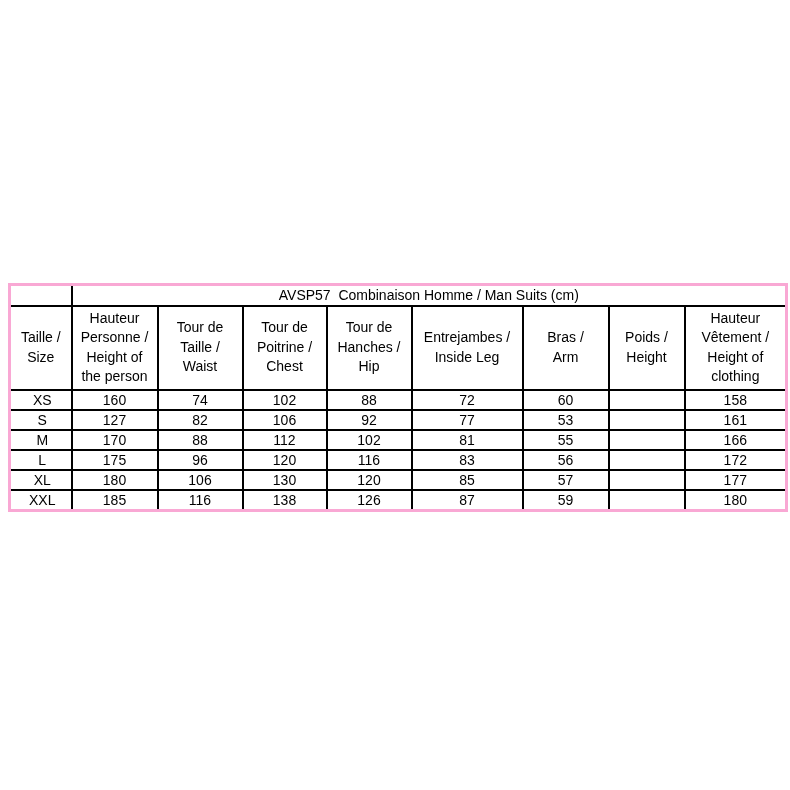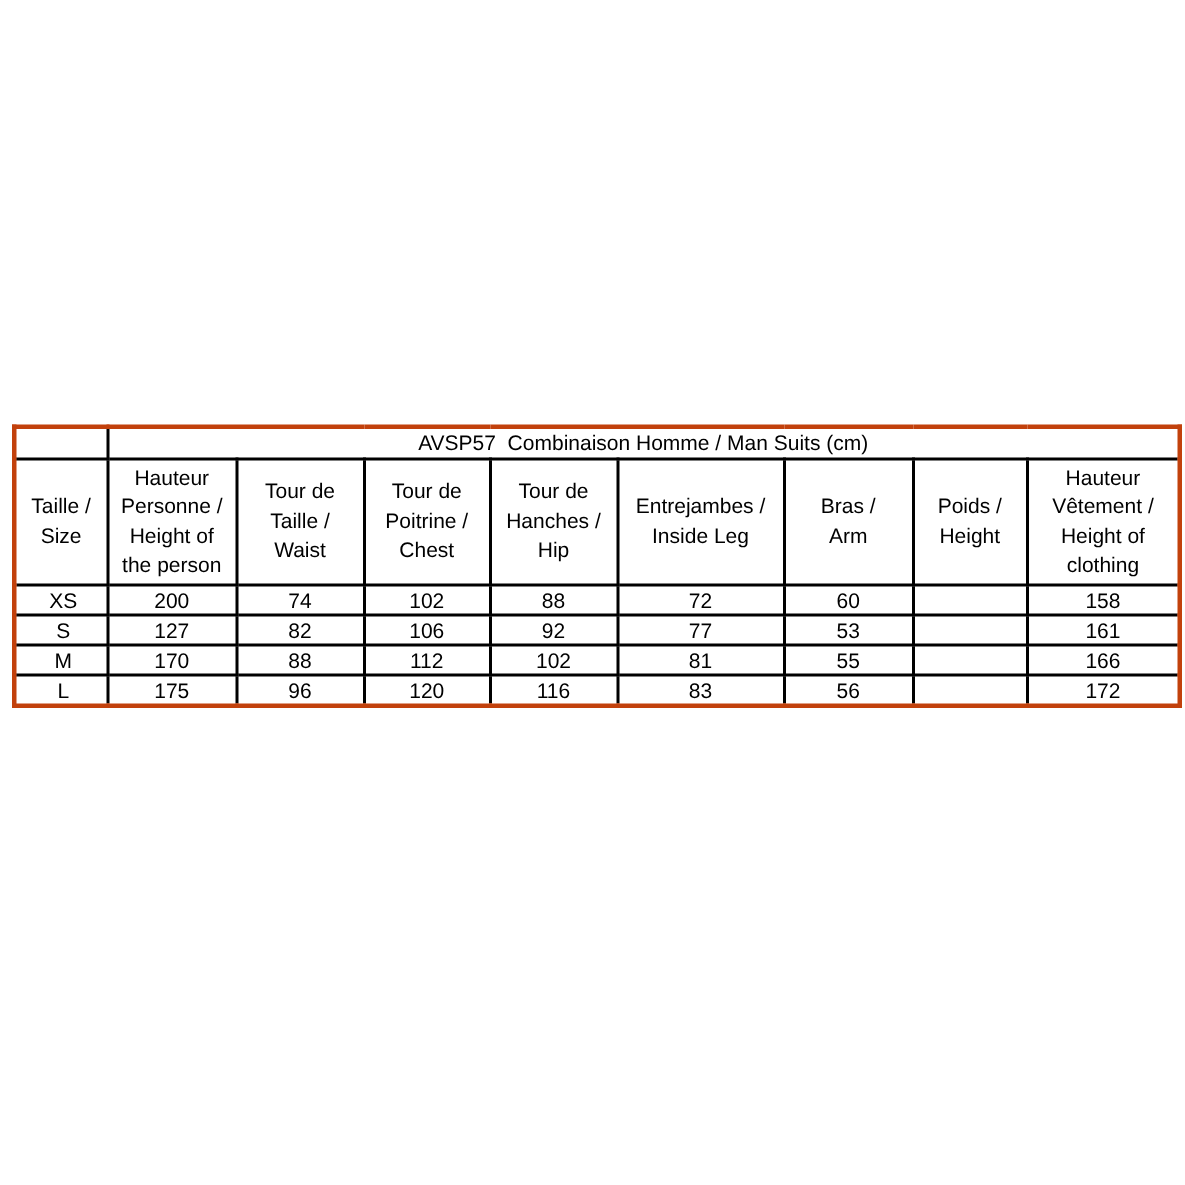--- a/index.html
+++ b/index.html
@@ -17,21 +17,21 @@
     background: #ffffff;
     overflow: hidden;
   }
   table.size-table {
     position: absolute;
     left: 8px;
     top: 283px;
     width: 777px;
     border-collapse: collapse;
     table-layout: fixed;
-    border: 3px solid #c2410c;
+    border: 3px solid #f9a8d4;
     background: #ffffff;
   }
   table.size-table td,
   table.size-table th {
     border: 2px solid #000000;
     font-size: 14px;
     font-weight: normal;
     color: #000000;
     text-align: center;
     vertical-align: middle;
@@ -106,21 +106,21 @@
 Height</th>
         <th>Hauteur
 Vêtement /
 Height of
 clothing</th>
       </tr>
     </thead>
     <tbody id="table-body">
         <tr>
           <td class="size-cell">XS</td>
-          <td class="value-cell">200</td>
+          <td class="value-cell">160</td>
           <td class="value-cell">74</td>
           <td class="value-cell">102</td>
           <td class="value-cell">88</td>
           <td class="value-cell">72</td>
           <td class="value-cell">60</td>
           <td class="value-cell"></td>
           <td class="value-cell">158</td>
         </tr>
         <tr>
           <td class="size-cell">S</td>
@@ -148,15 +148,37 @@
           <td class="size-cell">L</td>
           <td class="value-cell">175</td>
           <td class="value-cell">96</td>
           <td class="value-cell">120</td>
           <td class="value-cell">116</td>
           <td class="value-cell">83</td>
           <td class="value-cell">56</td>
           <td class="value-cell"></td>
           <td class="value-cell">172</td>
         </tr>
+        <tr>
+          <td class="size-cell">XL</td>
+          <td class="value-cell">180</td>
+          <td class="value-cell">106</td>
+          <td class="value-cell">130</td>
+          <td class="value-cell">120</td>
+          <td class="value-cell">85</td>
+          <td class="value-cell">57</td>
+          <td class="value-cell"></td>
+          <td class="value-cell">177</td>
+        </tr>
+        <tr>
+          <td class="size-cell">XXL</td>
+          <td class="value-cell">185</td>
+          <td class="value-cell">116</td>
+          <td class="value-cell">138</td>
+          <td class="value-cell">126</td>
+          <td class="value-cell">87</td>
+          <td class="value-cell">59</td>
+          <td class="value-cell"></td>
+          <td class="value-cell">180</td>
+        </tr>
       </tbody>
   </table>
 </div>
 
 </body></html>

